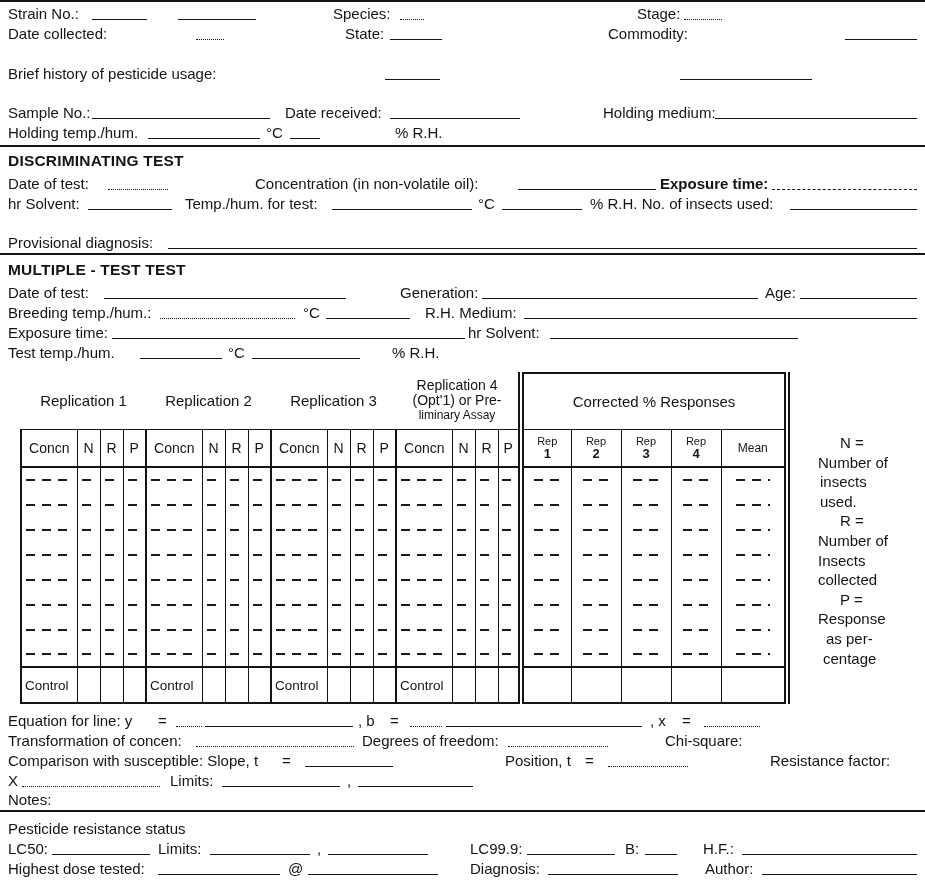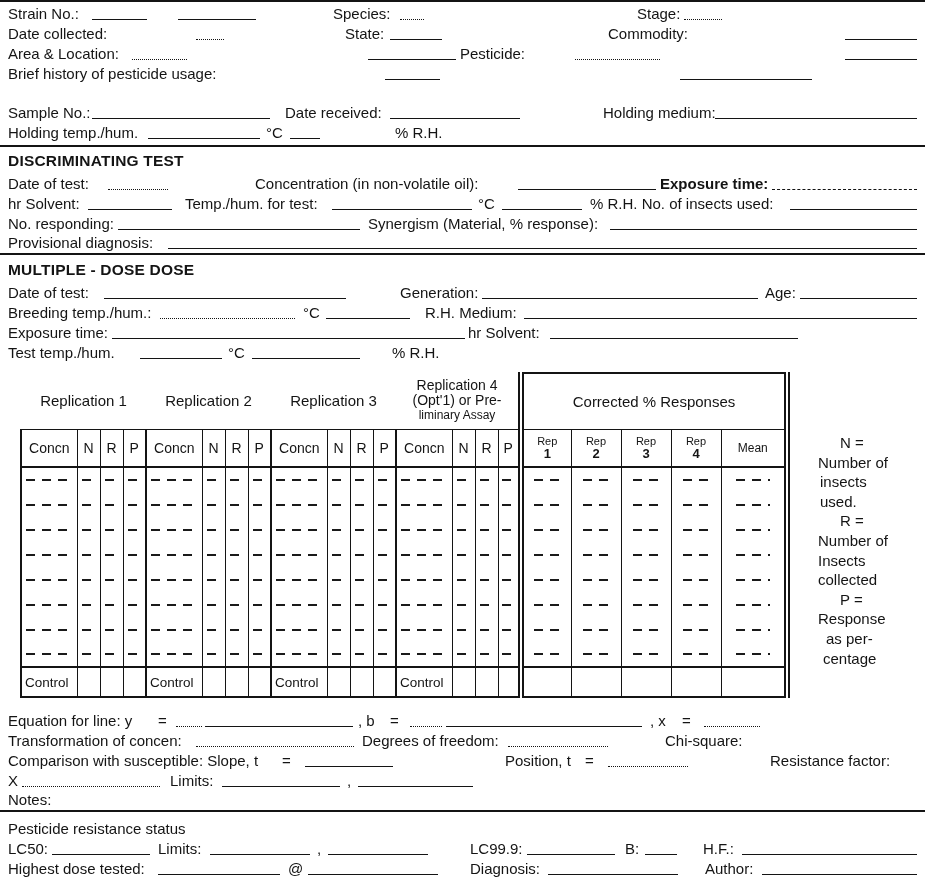--- a/index.html
+++ b/index.html
@@ -13,21 +13,21 @@
   .blank.dotted{border-bottom-style:dotted;}
   .blank.dashed{border-bottom-style:dashed;}
   .section-title{font-weight:bold;font-size:15.5px;letter-spacing:.2px;}
 
   
   table.grid{position:absolute;left:20px;top:372px;border-collapse:collapse;table-layout:fixed;}
   .grid td{padding:0;vertical-align:middle;}
   tr.titles{height:56px;}
   tr.subhead{height:38px;}
   tr.body-row{height:25px;}
-  tr.ctrl-row{height:30px;}
+  tr.ctrl-row{height:36px;}
   .gtitle{text-align:center;font-size:15px;}
   .gtitle .sm{font-size:12px;}
   .gtitle.rep4{font-size:14px;line-height:15px;}
   .corr{border-left:6px double #141414;border-right:6px double #141414;border-top:2px solid #141414;
         border-bottom:1.5px solid #141414;text-align:center;font-size:15px;}
   .sh{border:1px solid #141414;border-bottom:2px solid #141414;text-align:center;font-size:14px;}
   .gs{border-left:2px solid #141414 !important;}
   .dl{border-left:6px double #141414 !important;}
   .dr{border-right:6px double #141414 !important;}
   .rep-word{font-size:11px;line-height:12px;text-align:center;}
@@ -64,28 +64,20 @@
 
   <div class="row" style="top:24px;">
     <span class="lbl" style="left:8px;">Date collected:</span>
     <span class="blank dotted" style="left:196px;width:28px;"></span>
     <span class="lbl" style="left:345px;">State:</span>
     <span class="blank" style="left:390px;width:52px;"></span>
     <span class="lbl" style="left:608px;">Commodity:</span>
     <span class="blank" style="left:845px;width:72px;"></span>
   </div>
 
-  <div class="row" style="top:44px;">
-    <span class="lbl" style="left:8px;">Area &amp; Location:</span>
-    <span class="blank dotted" style="left:132px;width:55px;"></span>
-    <span class="blank" style="left:368px;width:88px;"></span>
-    <span class="lbl" style="left:460px;">Pesticide:</span>
-    <span class="blank dotted" style="left:575px;width:85px;"></span>
-    <span class="blank" style="left:845px;width:72px;"></span>
-  </div>
 
   <div class="row" style="top:64px;">
     <span class="lbl" style="left:8px;">Brief history of pesticide usage:</span>
     <span class="blank" style="left:385px;width:55px;"></span>
     <span class="blank" style="left:680px;width:132px;"></span>
   </div>
 
   <div class="row" style="top:103px;">
     <span class="lbl" style="left:8px;">Sample No.:</span>
     <span class="blank" style="left:92px;width:178px;"></span>
@@ -122,36 +114,30 @@
     <span class="lbl" style="left:8px;">hr Solvent:</span>
     <span class="blank" style="left:88px;width:84px;"></span>
     <span class="lbl" style="left:185px;">Temp./hum. for test:</span>
     <span class="blank" style="left:332px;width:140px;"></span>
     <span class="lbl" style="left:478px;">°C</span>
     <span class="blank" style="left:502px;width:80px;"></span>
     <span class="lbl" style="left:590px;">% R.H. No. of insects used:</span>
     <span class="blank" style="left:790px;width:127px;"></span>
   </div>
 
-  <div class="row" style="top:214px;">
-    <span class="lbl" style="left:8px;">No. responding:</span>
-    <span class="blank" style="left:118px;width:242px;"></span>
-    <span class="lbl" style="left:368px;">Synergism (Material, % response):</span>
-    <span class="blank" style="left:610px;width:307px;"></span>
-  </div>
 
   <div class="row" style="top:233px;">
     <span class="lbl" style="left:8px;">Provisional diagnosis:</span>
     <span class="blank" style="left:168px;width:749px;"></span>
   </div>
 
   <div class="hline" style="top:253px;"></div>
 
   <div class="row" style="top:261px;">
-    <span class="lbl section-title" style="left:8px;">MULTIPLE - DOSE DOSE</span>
+    <span class="lbl section-title" style="left:8px;">MULTIPLE - TEST TEST</span>
   </div>
 
   <div class="row" style="top:283px;">
     <span class="lbl" style="left:8px;">Date of test:</span>
     <span class="blank" style="left:104px;width:242px;"></span>
     <span class="lbl" style="left:400px;">Generation:</span>
     <span class="blank" style="left:482px;width:276px;"></span>
     <span class="lbl" style="left:765px;">Age:</span>
     <span class="blank" style="left:800px;width:117px;"></span>
   </div>

